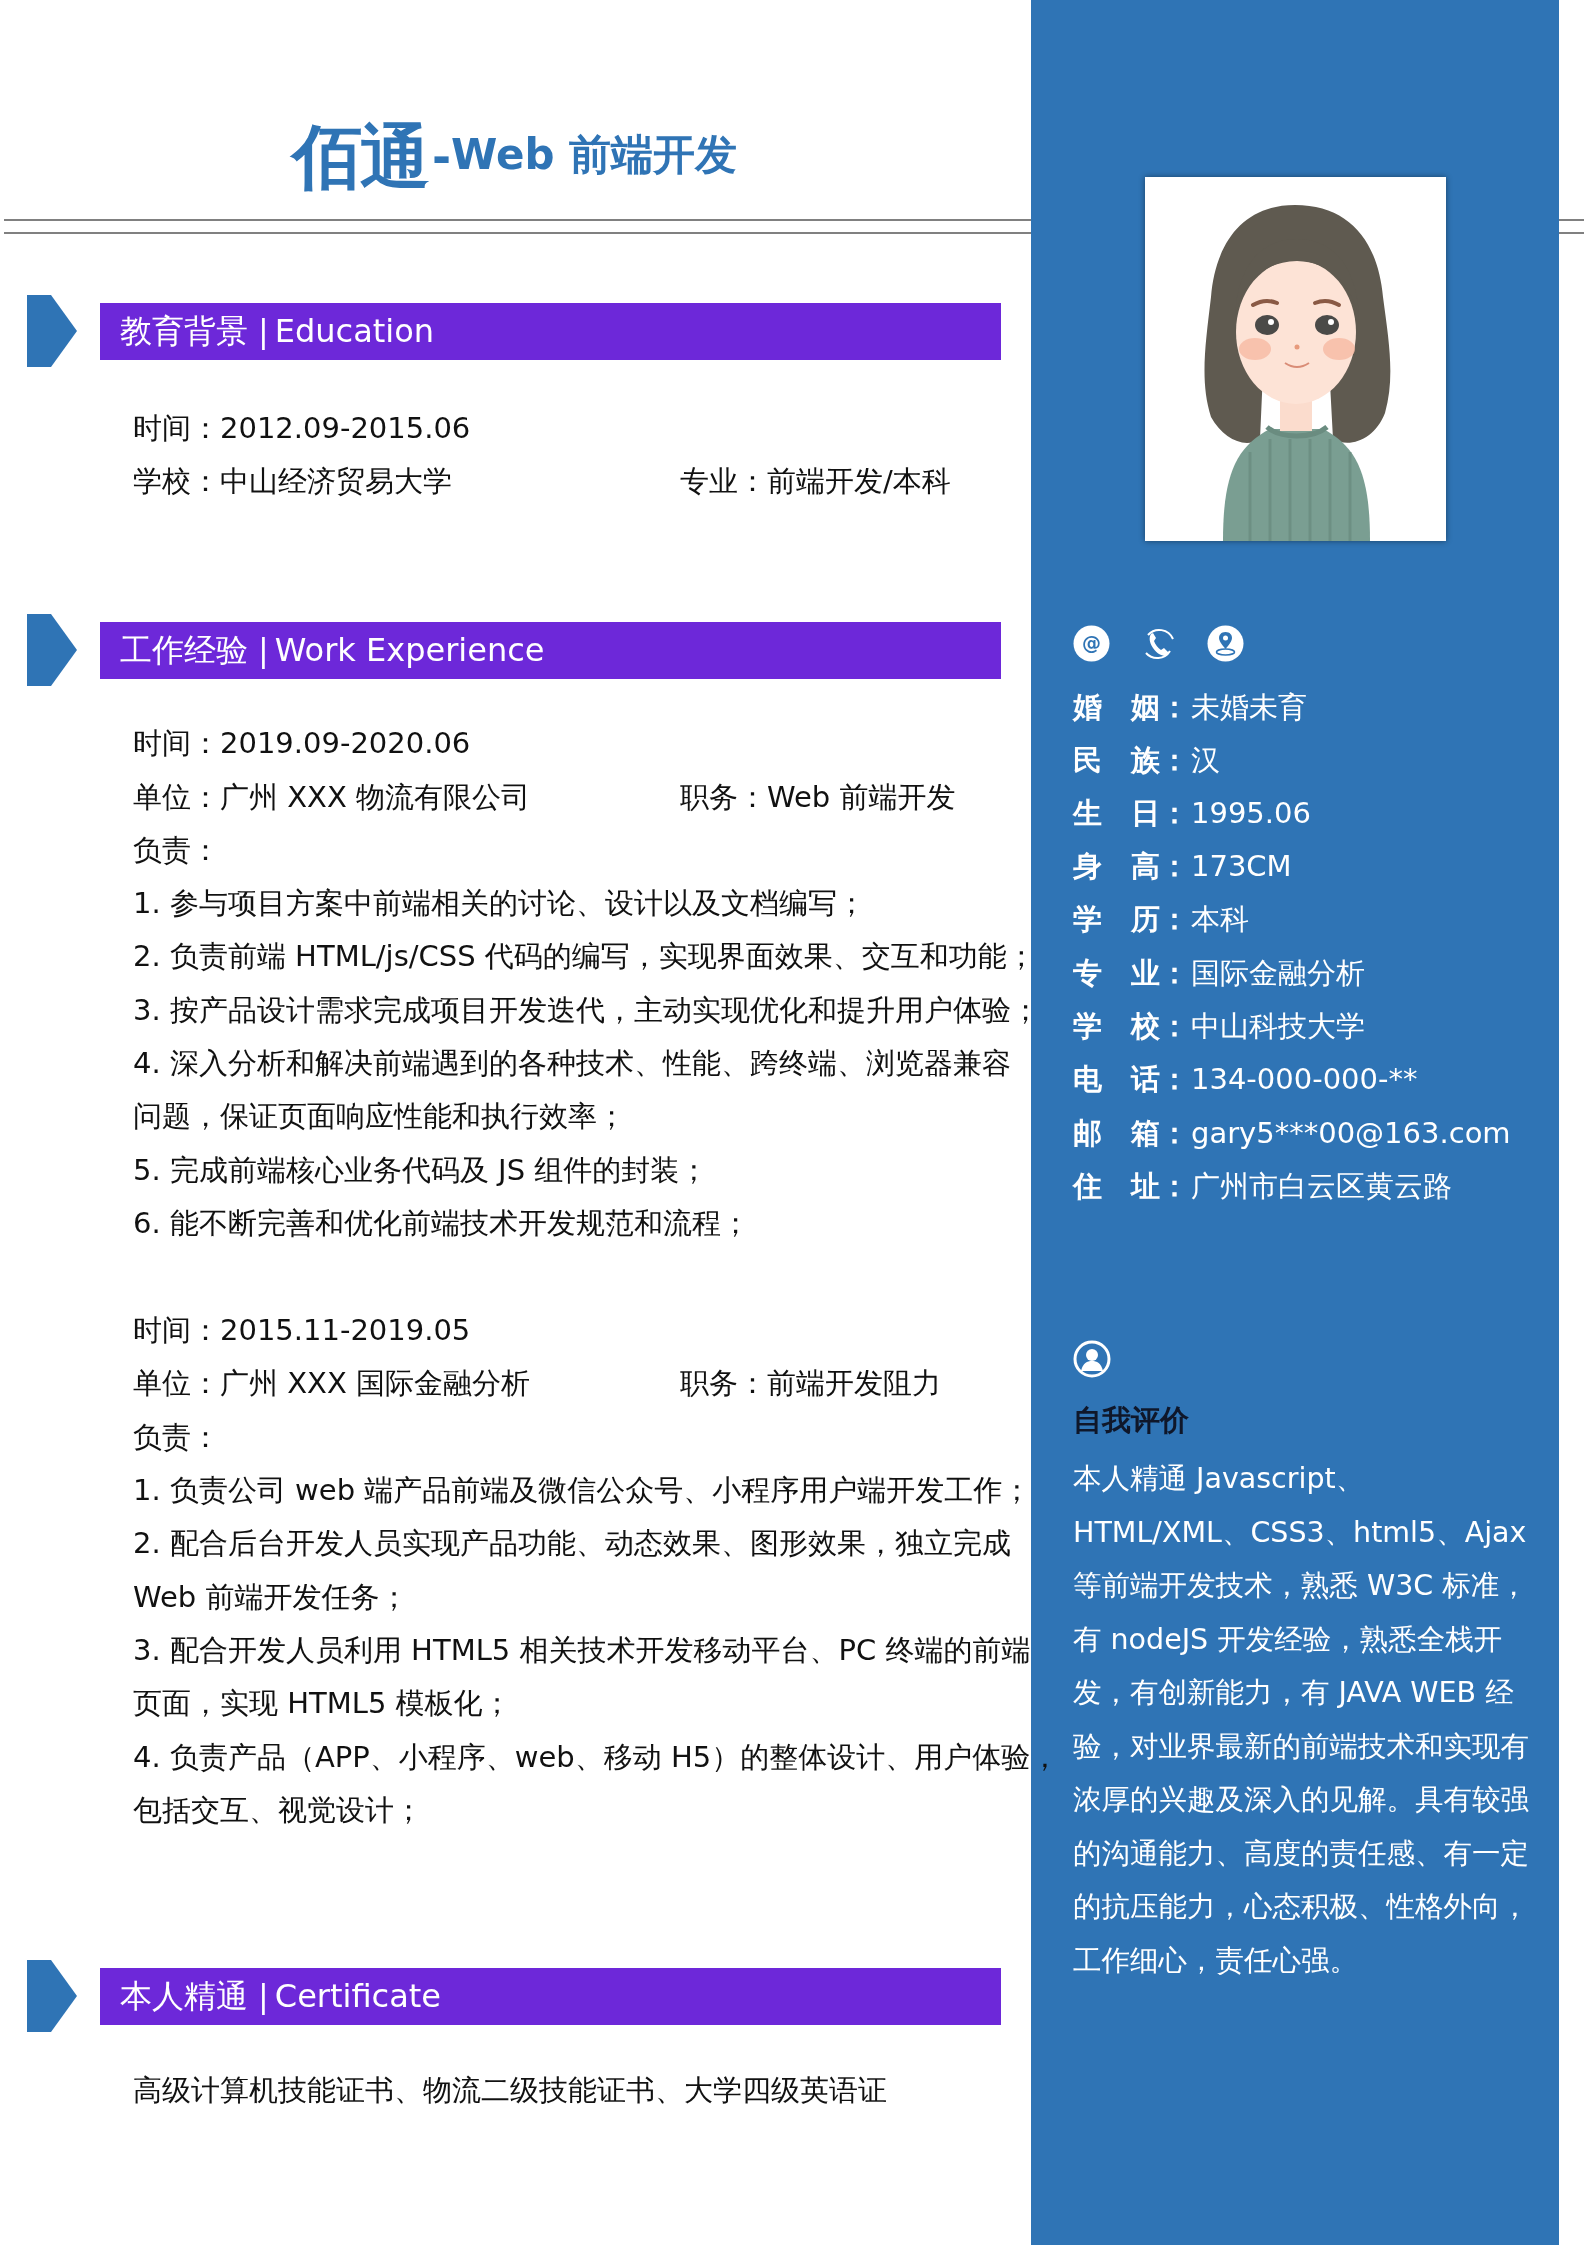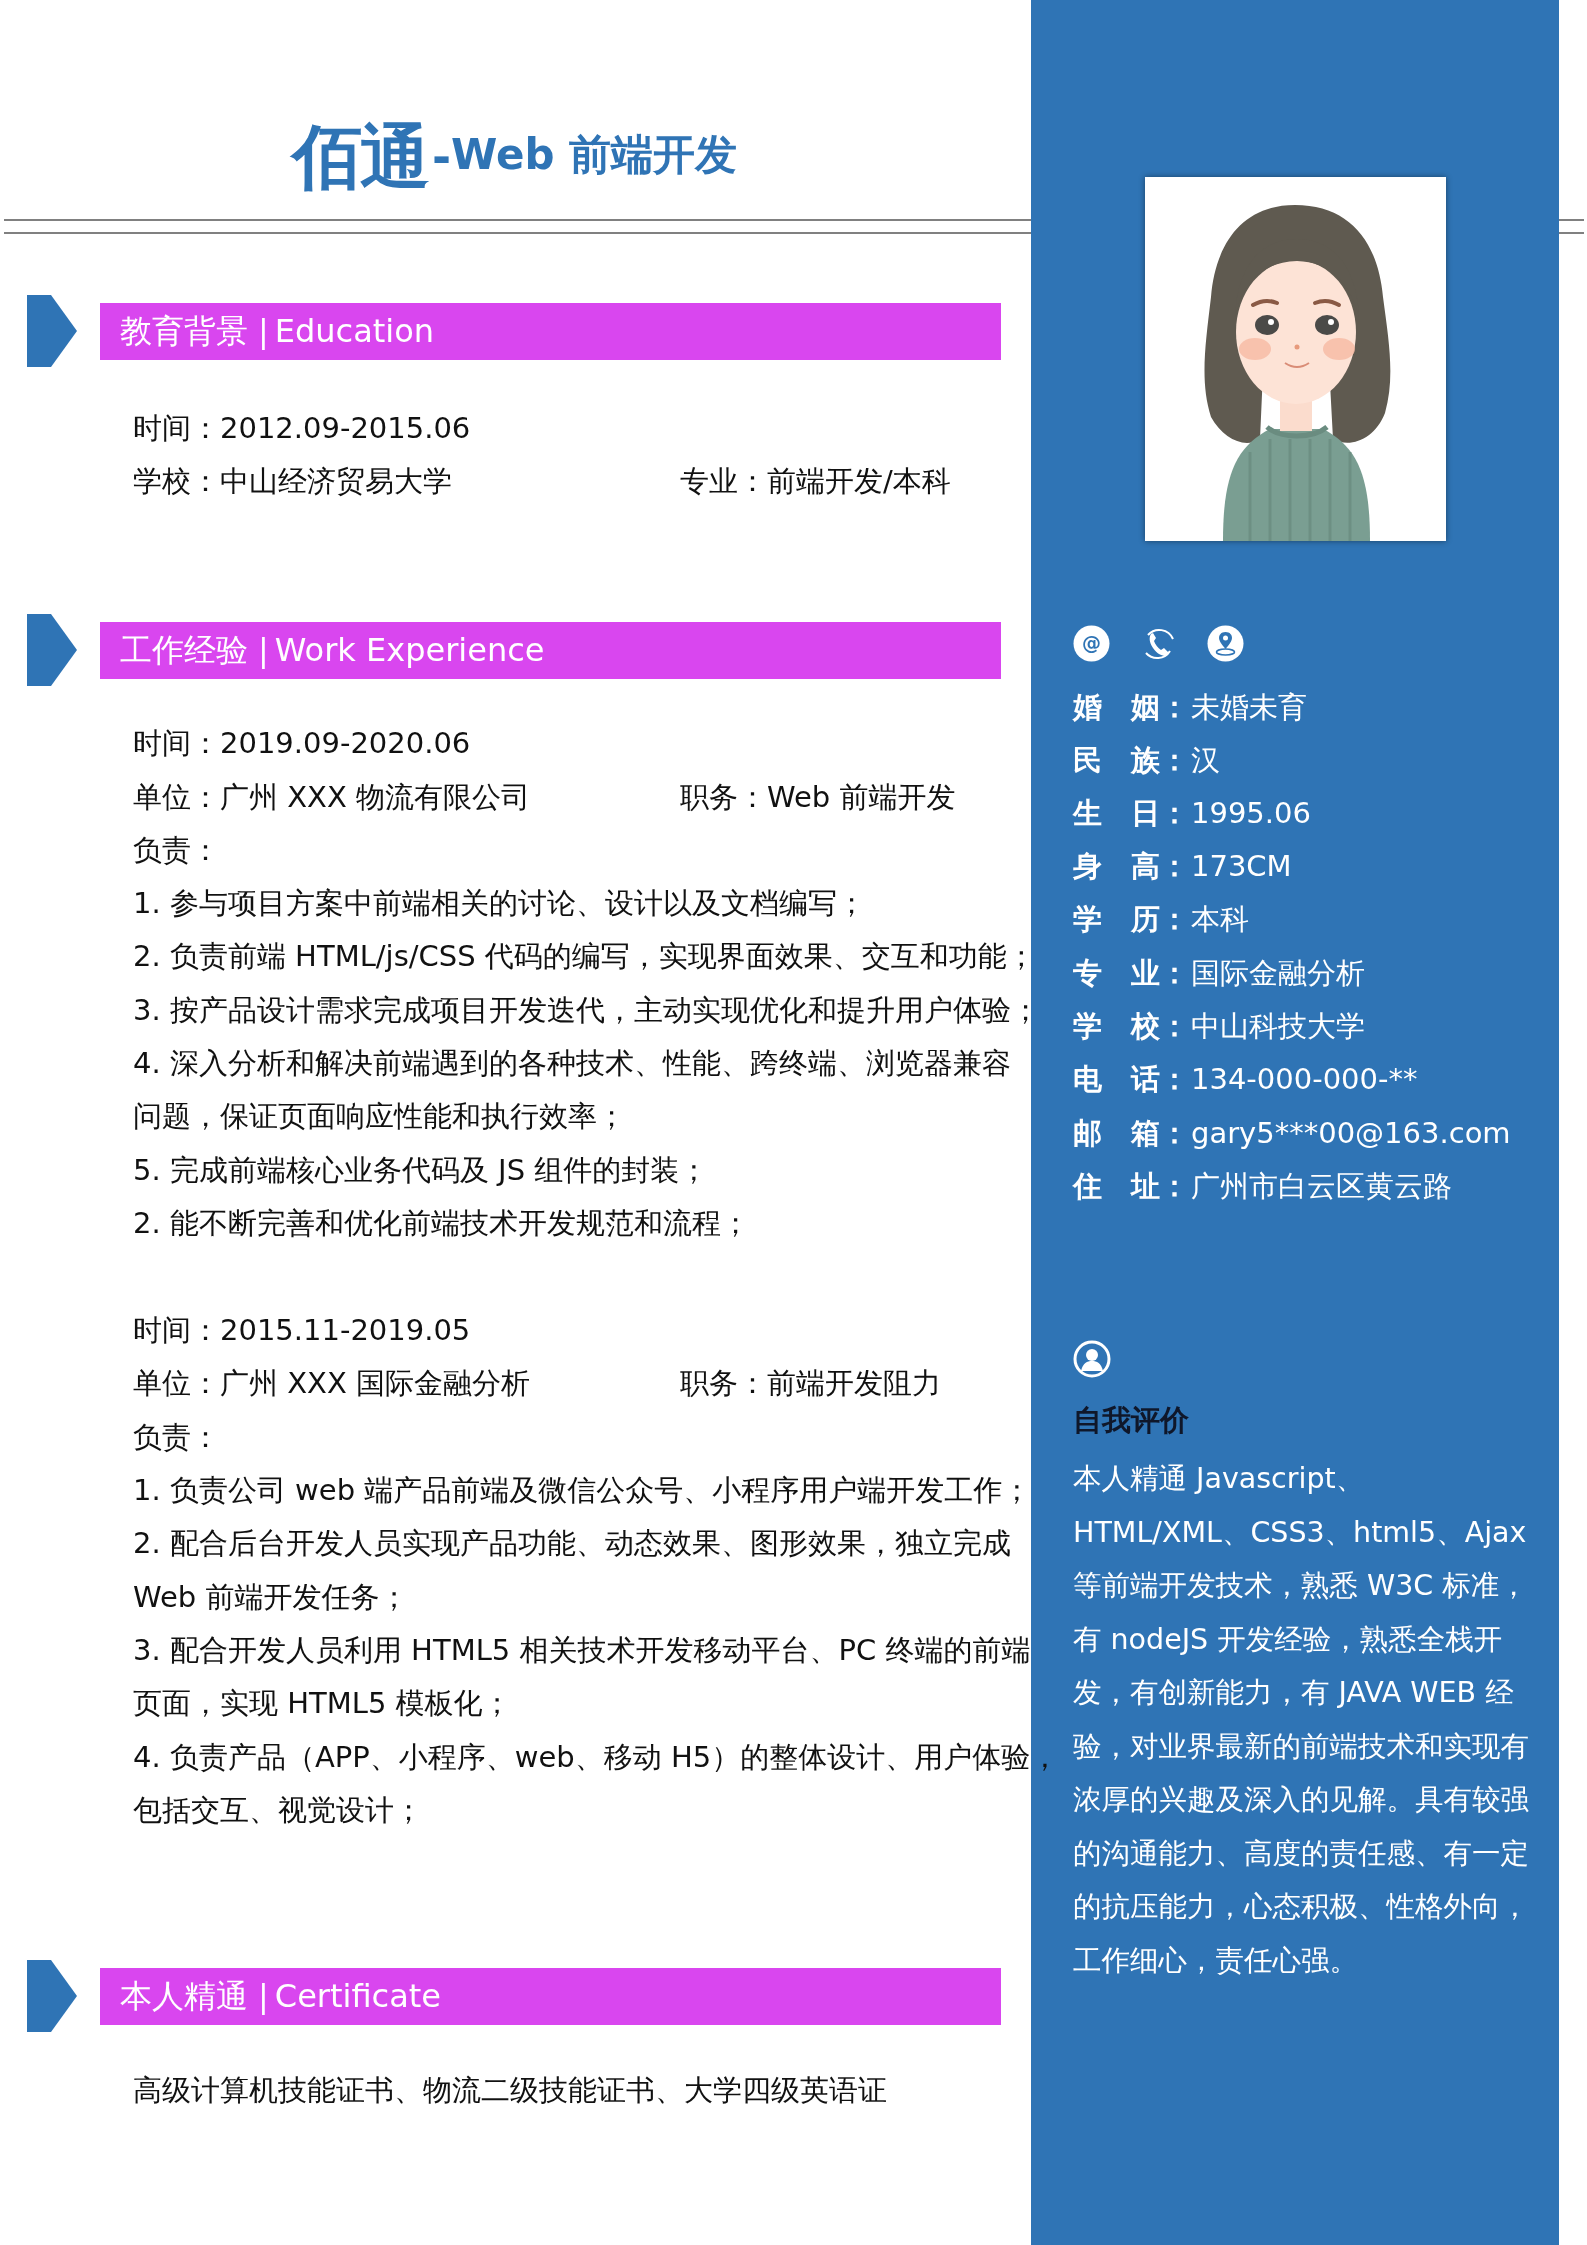--- a/index.html
+++ b/index.html
@@ -11,21 +11,21 @@
   .title { position: absolute; left: 292px; top: 112px; height: 90px; display: flex; align-items: center; color: #2F74B5; font-weight: bold; white-space: nowrap; }
   .title .name { font-size: 70px; line-height: 1; letter-spacing: -2px; }
   .title .dash { font-size: 46px; line-height: 1; margin-left: 4px; }
   .title .role { font-size: 42px; line-height: 1; padding-bottom: 4px; }
 
   .sidebar { position: absolute; left: 1031px; top: 0; width: 528px; height: 2245px; background: #2F74B5; }
 
   .photo { position: absolute; left: 1145px; top: 177px; width: 301px; height: 364px; background: #fff; box-shadow: 0 0 6px rgba(0,0,0,0.45); overflow: hidden; }
 
   .chev { position: absolute; left: 27px; width: 50px; height: 72px; }
-  .sec-bar { position: absolute; left: 100px; width: 901px; height: 57px; background: #d946ef; color: #fff; font-size: 32px; line-height: 57px; padding-left: 20px; white-space: nowrap; }
+  .sec-bar { position: absolute; left: 100px; width: 901px; height: 57px; background: #6d28d9; color: #fff; font-size: 32px; line-height: 57px; padding-left: 20px; white-space: nowrap; }
   .sec-bar .sep { margin: 0 6px 0 10px; }
 
   .line { position: absolute; left: 121px; font-size: 29px; line-height: 40px; height: 40px; white-space: nowrap; color: #111; margin-left: 12px; }
   .col2 { position: absolute; left: 680px; font-size: 29px; line-height: 40px; height: 40px; white-space: nowrap; color: #111; }
 
   .icon-row { position: absolute; left: 1073px; top: 625px; display: flex; gap: 30px; }
   .icon { width: 37px; height: 37px; display: block; }
 
   .info { position: absolute; left: 1073px; font-size: 29px; line-height: 40px; height: 40px; color: #fff; white-space: nowrap; display: flex; }
   .info .k1 { font-weight: bold; width: 58px; display: inline-block; }
@@ -184,21 +184,21 @@
 <div class="line" style="top:723px">时间：2019.09-2020.06</div>
 <div class="line" style="top:777px">单位：广州 XXX 物流有限公司</div>
 <div class="col2" style="top:777px">职务：Web 前端开发</div>
 <div class="line" style="top:830px">负责：</div>
 <div class="line" style="top:883px">1.  参与项目方案中前端相关的讨论、设计以及文档编写；</div>
 <div class="line" style="top:936px">2.  负责前端 HTML/js/CSS 代码的编写，实现界面效果、交互和功能；</div>
 <div class="line" style="top:990px">3.  按产品设计需求完成项目开发迭代，主动实现优化和提升用户体验；</div>
 <div class="line" style="top:1043px">4.  深入分析和解决前端遇到的各种技术、性能、跨终端、浏览器兼容</div>
 <div class="line" style="top:1096px">问题，保证页面响应性能和执行效率；</div>
 <div class="line" style="top:1150px">5.  完成前端核心业务代码及 JS 组件的封装；</div>
-<div class="line" style="top:1203px">2.  能不断完善和优化前端技术开发规范和流程；</div>
+<div class="line" style="top:1203px">6.  能不断完善和优化前端技术开发规范和流程；</div>
 
 <div class="line" style="top:1310px">时间：2015.11-2019.05</div>
 <div class="line" style="top:1363px">单位：广州 XXX 国际金融分析</div>
 <div class="col2" style="top:1363px">职务：前端开发阻力</div>
 <div class="line" style="top:1417px">负责：</div>
 <div class="line" style="top:1470px">1.  负责公司 web 端产品前端及微信公众号、小程序用户端开发工作；</div>
 <div class="line" style="top:1523px">2.  配合后台开发人员实现产品功能、动态效果、图形效果，独立完成</div>
 <div class="line" style="top:1577px">Web 前端开发任务；</div>
 <div class="line" style="top:1630px">3.  配合开发人员利用 HTML5 相关技术开发移动平台、PC 终端的前端</div>
 <div class="line" style="top:1683px">页面，实现 HTML5 模板化；</div>

